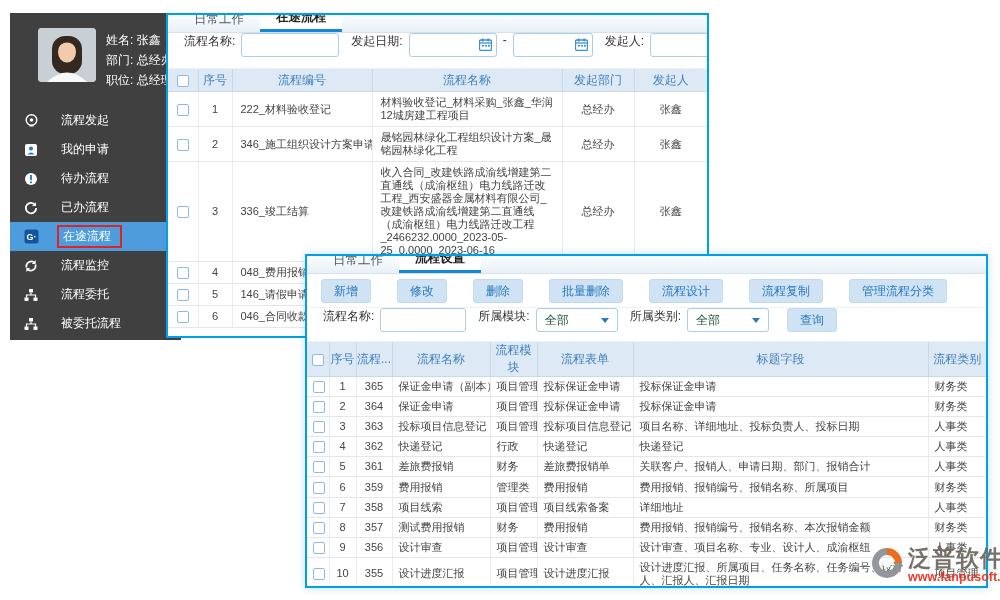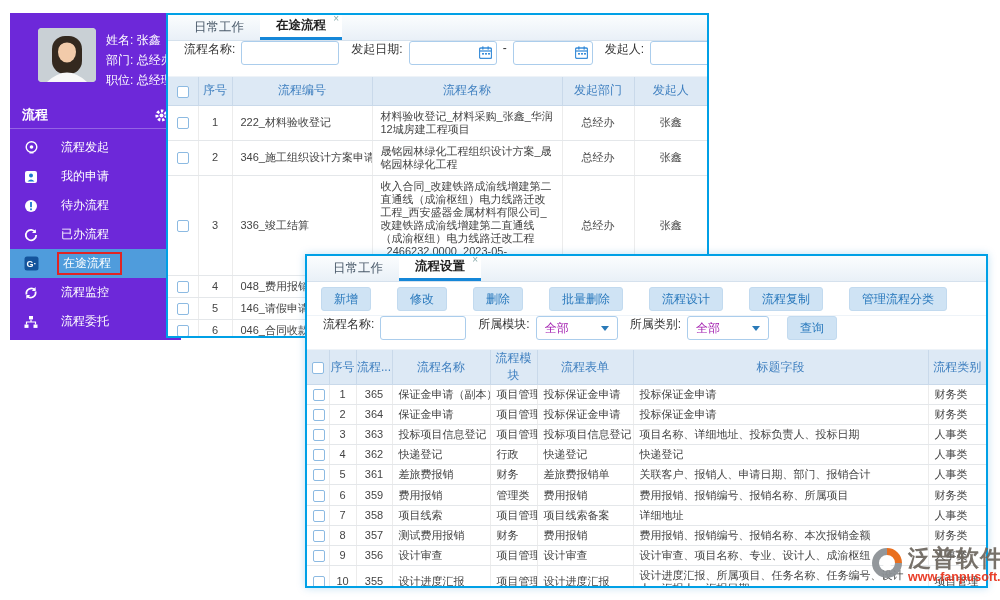--- a/index.html
+++ b/index.html
@@ -1,55 +1,55 @@
 <!DOCTYPE html>
 <html><head>
 <meta charset="utf-8">
 <style>
   * { margin:0; padding:0; box-sizing:border-box; }
   html,body { width:1000px; height:600px; background:#fff; font-family:"Liberation Sans","DejaVu Sans",sans-serif; }
   #canvas { position:relative; width:1000px; height:600px; background:#fff; overflow:hidden; }
 
   
-  .sidebar { position:absolute; left:10px; top:13px; width:171px; height:327px; background:#6d28d9; color:#fff; }
+  .sidebar { position:absolute; left:10px; top:13px; width:171px; height:327px; background:#404040; color:#fff; }
   .profile { display:flex; padding:15px 6px 12px 28px; gap:10px; }
   .avatar { width:58px; height:54px; border-radius:4px; overflow:hidden; flex:0 0 auto; background:#ccd2d6; }
   .p-info { font-size:12px; line-height:20px; white-space:nowrap; padding-top:2px; }
   .menu-header { display:flex; align-items:center; justify-content:space-between; height:27px; padding:0 12px; font-size:13px; font-weight:bold; border-bottom:1px solid rgba(255,255,255,.28); }
   .menu { padding-top:4px; }
   .m-item { position:relative; display:flex; align-items:center; height:29px; padding-left:13px; gap:22px; font-size:12px; cursor:pointer; }
   .m-item.active { background:#4f9cdc; }
   .m-icon { width:16px; height:16px; display:flex; align-items:center; justify-content:center; flex:0 0 auto; }
   .m-label { white-space:nowrap; }
   .m-item.active .m-label { border:2px solid #e02424; padding:1px 9px 1px 4px; margin-left:-4px; }
 
   
   .win { position:absolute; background:#fff; border:2px solid #00a0e6; overflow:hidden; }
   .win-back { left:166px; top:13px; width:543px; height:325px; z-index:1; }
   .win-front { left:305px; top:254px; width:683px; height:334px; z-index:2; box-shadow:0 0 8px rgba(0,130,210,.25); }
 
-  .tabbar { display:flex; align-items:flex-end; height:26px; background:linear-gradient(#fbfdfe,#e9f0f7); border-bottom:1px solid #d5e1ed; padding-left:10px; }
+  .tabbar { display:flex; align-items:flex-end; height:18px; background:linear-gradient(#fbfdfe,#e9f0f7); border-bottom:1px solid #d5e1ed; padding-left:10px; }
   .tab { position:relative; line-height:26px; padding:0 16px; font-size:12.5px; color:#4a5a6a; cursor:pointer; }
   .tab.active { background:#fff; color:#222; font-weight:bold; border-bottom:3px solid #1587d8; line-height:24px; }
   .tab-close { position:absolute; top:1px; right:3px; font-size:10px; color:#8aa; font-weight:normal; line-height:10px; cursor:pointer; }
 
   .filters { display:flex; align-items:flex-start; height:36px; padding:0 10px; gap:6px; font-size:12px; color:#333; border-bottom:1px solid #eef3f8; }
   .f-label { white-space:nowrap; margin-left:6px; }
   .tb-input { height:24px; border:1px solid #abcdec; border-radius:3px; background:#fff; outline:none; padding:0 6px; font-size:12px; }
   .date-wrap { position:relative; display:inline-block; }
   .date-wrap .cal { position:absolute; right:5px; top:5px; }
-  .select { position:relative; display:flex; align-items:center; height:24px; border:1px solid #abcdec; border-radius:3px; background:#fff; padding:0 8px; font-size:12px; color:#a21caf; cursor:pointer; }
+  .select { position:relative; display:flex; align-items:center; height:24px; border:1px solid #abcdec; border-radius:3px; background:#fff; padding:0 8px; font-size:12px; color:#14532d; cursor:pointer; }
   .caret { width:0; height:0; border-left:4px solid transparent; border-right:4px solid transparent; border-top:5px solid #2a7ab8; margin-left:auto; }
 
   .btn { display:inline-block; background:#cfe3f4; color:#2878bc; border:1px solid #c2daef; border-radius:3px; padding:3px 12px; font-size:12px; line-height:16px; cursor:pointer; white-space:nowrap; }
   .toolbar { display:flex; align-items:center; gap:26px; height:34px; padding:0 14px; border-bottom:1px solid #eef3f8; }
 
   
   table { border-collapse:collapse; table-layout:fixed; width:100%; }
-  th { background:#dde9f5; color:#4080c0; font-weight:normal; font-size:12px; height:28px; border:1px solid #c9d9ea; border-top:none; }
+  th { background:#dde9f5; color:#4080c0; font-weight:normal; font-size:12px; height:22px; border:1px solid #c9d9ea; border-top:none; }
   th:first-child { border-left:none; } th:last-child { border-right:none; }
   td { font-size:11px; color:#444; border-bottom:1px solid #e4e7ea; border-right:1px solid #ececec; padding:4px 8px; vertical-align:middle; }
   td:last-child { border-right:none; }
   .cb { display:inline-block; width:12px; height:12px; border:1px solid #8cbae2; border-radius:2px; background:#fff; vertical-align:middle; cursor:pointer; }
   .col-cb { text-align:center; padding:4px 2px; }
   .c-seq { text-align:center; }
   .c-dept,.c-person { text-align:center; }
   .t-back td { line-height:13px; }
   .t-back .c-code { white-space:nowrap; overflow:hidden; }
   .t-front td { line-height:13px; padding:3px 6px; }
@@ -77,29 +77,20 @@
           <path d="M9,54 Q29,35 49,54 Z" fill="#f8f8f8"></path>
         </svg>
       </span>
       <div class="p-info">
         <div>姓名: 张鑫</div>
         <div>部门: 总经办</div>
         <div>职位: 总经理</div>
       </div>
     </div>
 
-    <div class="menu-header">
-      <span>流程</span>
-      <span class="m-icon">
-        <svg width="15" height="15" viewBox="0 0 15 15">
-          <circle cx="7.5" cy="7.5" r="4.6" fill="none" stroke="#fff" stroke-width="3" stroke-dasharray="2.4 1.7"></circle>
-          <circle cx="7.5" cy="7.5" r="2" fill="#fff"></circle>
-        </svg>
-      </span>
-    </div>
 
     <div class="menu">
       <div class="m-item">
         <span class="m-icon">
           <svg width="15" height="15" viewBox="0 0 15 15">
               <circle cx="7.5" cy="7" r="5.3" fill="none" stroke="#fff" stroke-width="1.4"></circle>
               <circle cx="7.5" cy="7" r="1.8" fill="#fff"></circle>
               <path d="M5.5,12.8 L9.5,12.8" stroke="#fff" stroke-width="1.4"></path>
             </svg>
         </span>

